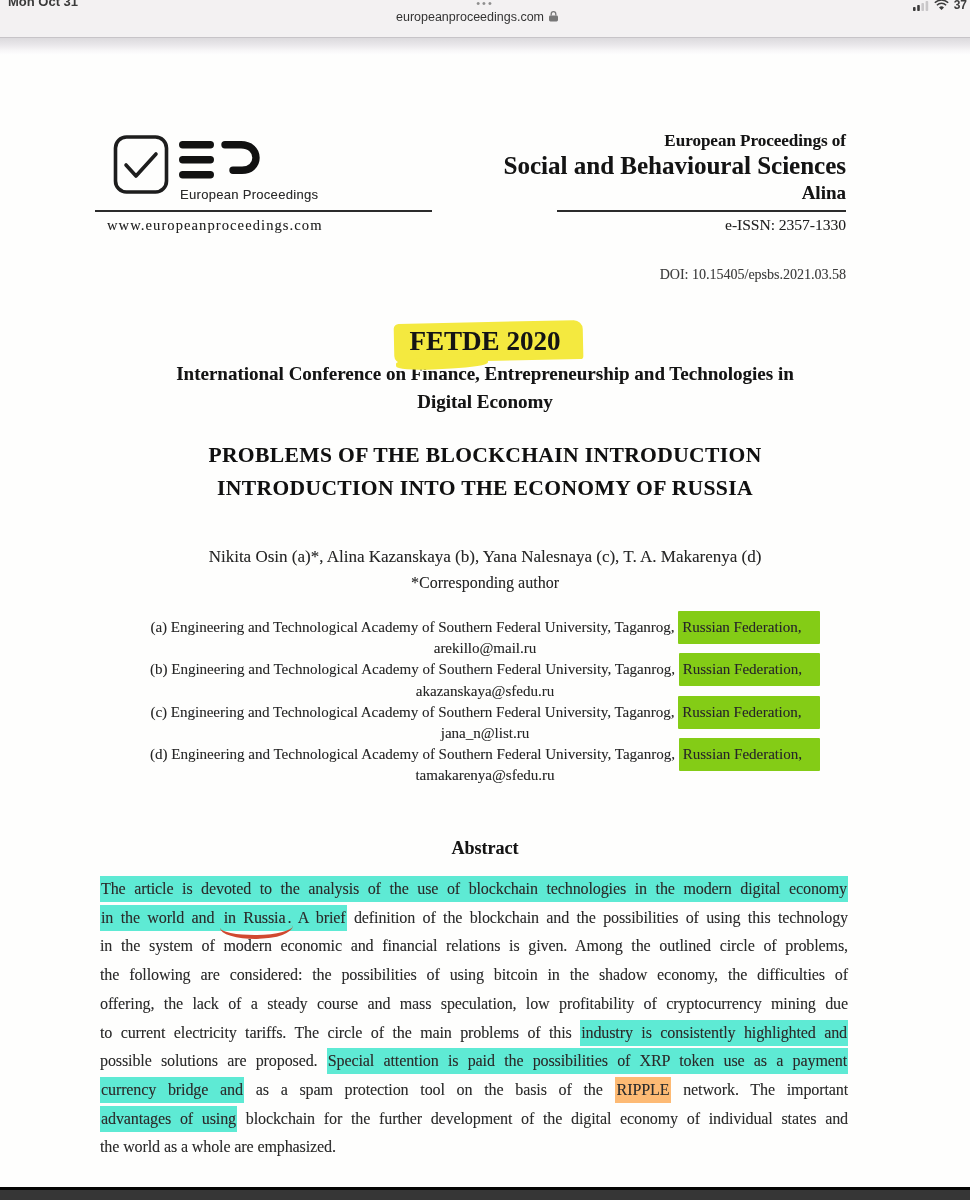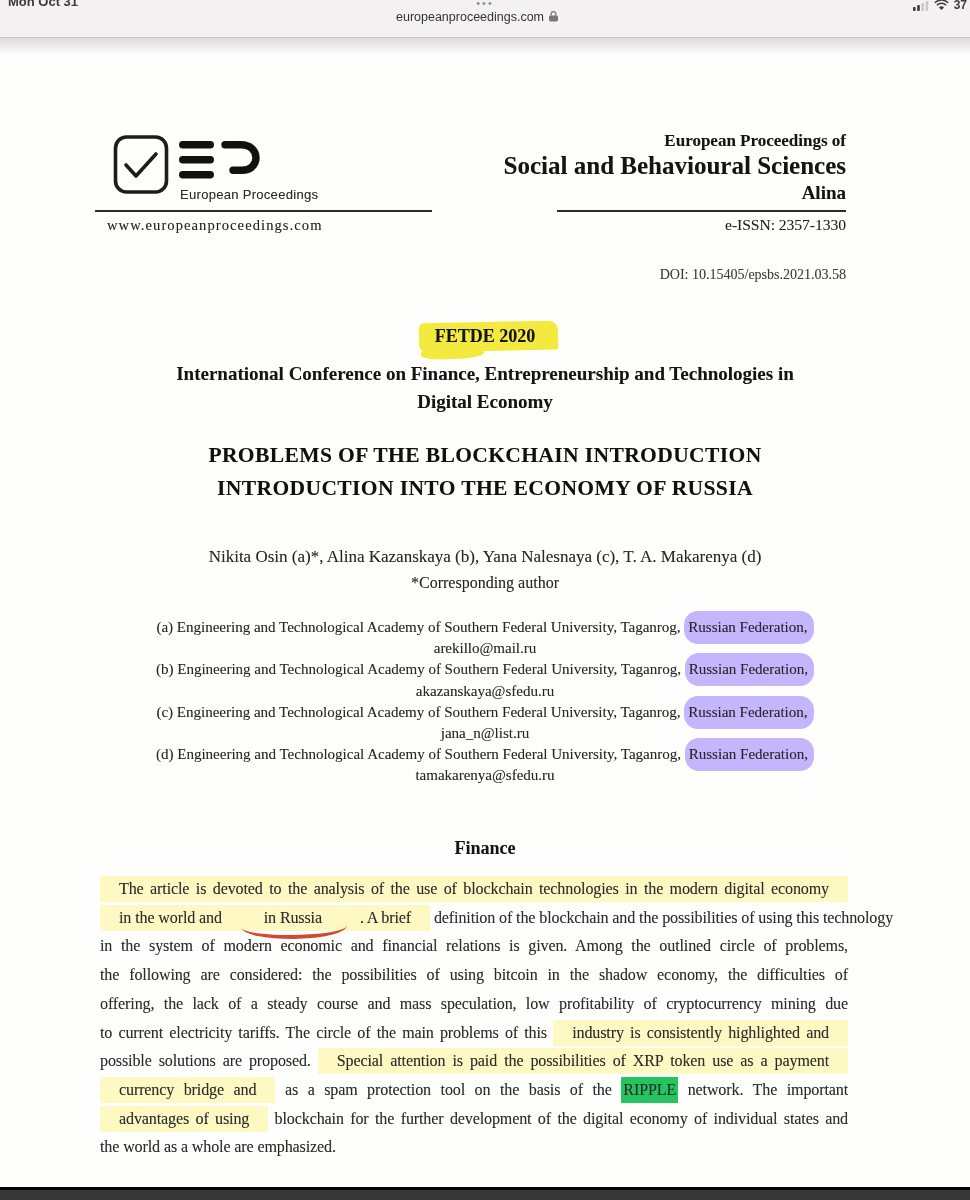--- a/index.html
+++ b/index.html
@@ -43,42 +43,42 @@
   .rule-right { top:155px; left:557px; width:289px; border-top:2.5px solid #2c2c2c; }
   .site-url   { top:162px; left:107px; font-size:14.5px; letter-spacing:1.1px; color:#1f1f1f; }
   .mast-right { top:76px; right:124px; text-align:right; color:#141414; }
   .mr-1 { font-size:17px; font-weight:700; }
   .mr-2 { font-size:25px; font-weight:700; margin-top:1px; }
   .mr-3 { font-size:19px; font-weight:700; margin-top:2px; }
   .eissn { top:161px; right:124px; font-size:15.5px; color:#1f1f1f; }
   .doi   { top:212px; right:124px; font-size:14px; color:#3d3d3d; }
 
   
-  .fetde-line { top:271px; font-size:18px; font-weight:700; color:#141414; }
+  .fetde-line { top:271px; font-size:27px; font-weight:700; color:#141414; }
   .conf-1 { top:308px; font-size:19px; font-weight:700; color:#141414; }
   .conf-2 { top:336px; font-size:19px; font-weight:700; color:#141414; }
   .title-1 { top:388px; font-size:21.5px; font-weight:700; letter-spacing:0.4px; color:#101010; }
   .title-2 { top:421px; font-size:21.5px; font-weight:700; letter-spacing:0.4px; color:#101010; }
   .authors { top:492px; font-size:17px; }
   .corr    { top:519px; font-size:16px; }
   .affils  { top:562px; font-size:15px; line-height:21.2px; }
 
   
   .abstract-h { top:783px; font-size:18px; font-weight:700; color:#141414; }
   .abstract {
     top:820px; left:100px; width:748px;
     font-size:16px; line-height:28.7px; letter-spacing:-0.1px; color:#2a2a2a;
   }
   .ab-line { white-space:nowrap; text-align:justify; text-align-last:justify; }
   .ab-line--last { text-align-last:left; }
 
   
-  .hl        { background:#fef9c3; padding:4px 19px 5px; }
-  .hl-strong { background:#22c55e; padding:4px 2px 5px; }
-  .hl-aff    { background:#c4b5fd; padding:8px 6px 9px 4px; border-radius:14px; }
+  .hl        { background:#5eead4; padding:4px 1px 5px; }
+  .hl-strong { background:#fdba74; padding:4px 2px 5px; }
+  .hl-aff    { background:#84cc16; padding:8px 18px 9px 4px; border-radius:1px; }
   .hl-fetde  { position:relative; display:inline-block; z-index:1; padding:0 4px; }
   .hl-fetde::before {
     content:""; position:absolute; z-index:-1; left:-12px; right:-18px; top:-4px; bottom:-4px;
     background:#f4e93f; transform:rotate(-1.2deg); border-radius:5px 9px 3px 7px;
   }
   .hl-fetde::after {
     content:""; position:absolute; z-index:-1; left:-10px; bottom:-12px; width:58%; height:12px;
     background:#f4e93f; transform:rotate(-2.5deg); border-radius:40%;
   }
   .red-underline { position:relative; }
@@ -155,21 +155,21 @@
     <div><span>(a) Engineering and Technological Academy of Southern Federal University, Taganrog, </span><span class="hl-aff">Russian Federation,</span></div>
     <div>arekillo@mail.ru</div>
     <div><span>(b) Engineering and Technological Academy of Southern Federal University, Taganrog, </span><span class="hl-aff">Russian Federation,</span></div>
     <div>akazanskaya@sfedu.ru</div>
     <div><span>(c) Engineering and Technological Academy of Southern Federal University, Taganrog, </span><span class="hl-aff">Russian Federation,</span></div>
     <div>jana_n@list.ru</div>
     <div><span>(d) Engineering and Technological Academy of Southern Federal University, Taganrog, </span><span class="hl-aff">Russian Federation,</span></div>
     <div>tamakarenya@sfedu.ru</div>
   </div>
 
-  <div class="abs ctr abstract-h">Finance</div>
+  <div class="abs ctr abstract-h">Abstract</div>
   <div class="abs abstract">
     <div class="ab-line"><span class="hl">The article is devoted to the analysis of the use of blockchain technologies in the modern digital economy</span></div>
     <div class="ab-line"><span class="hl">in the world and </span><span class="hl red-underline">in Russia</span><span class="hl">. A brief</span><span> definition of the blockchain and the possibilities of using this technology</span></div>
     <div class="ab-line">in the system of modern economic and financial relations is given. Among the outlined circle of problems,</div>
     <div class="ab-line">the following are considered: the possibilities of using bitcoin in the shadow economy, the difficulties of</div>
     <div class="ab-line">offering, the lack of a steady course and mass speculation, low profitability of cryptocurrency mining due</div>
     <div class="ab-line"><span>to current electricity tariffs. The circle of the main problems of this </span><span class="hl">industry is consistently highlighted and</span></div>
     <div class="ab-line"><span>possible solutions are proposed. </span><span class="hl">Special attention is paid the possibilities of XRP token use as a payment</span></div>
     <div class="ab-line"><span class="hl">currency bridge and</span><span> as a spam protection tool on the basis of the </span><span class="hl-strong">RIPPLE</span><span> network. The important</span></div>
     <div class="ab-line"><span class="hl">advantages of using</span><span> blockchain for the further development of the digital economy of individual states and</span></div>

